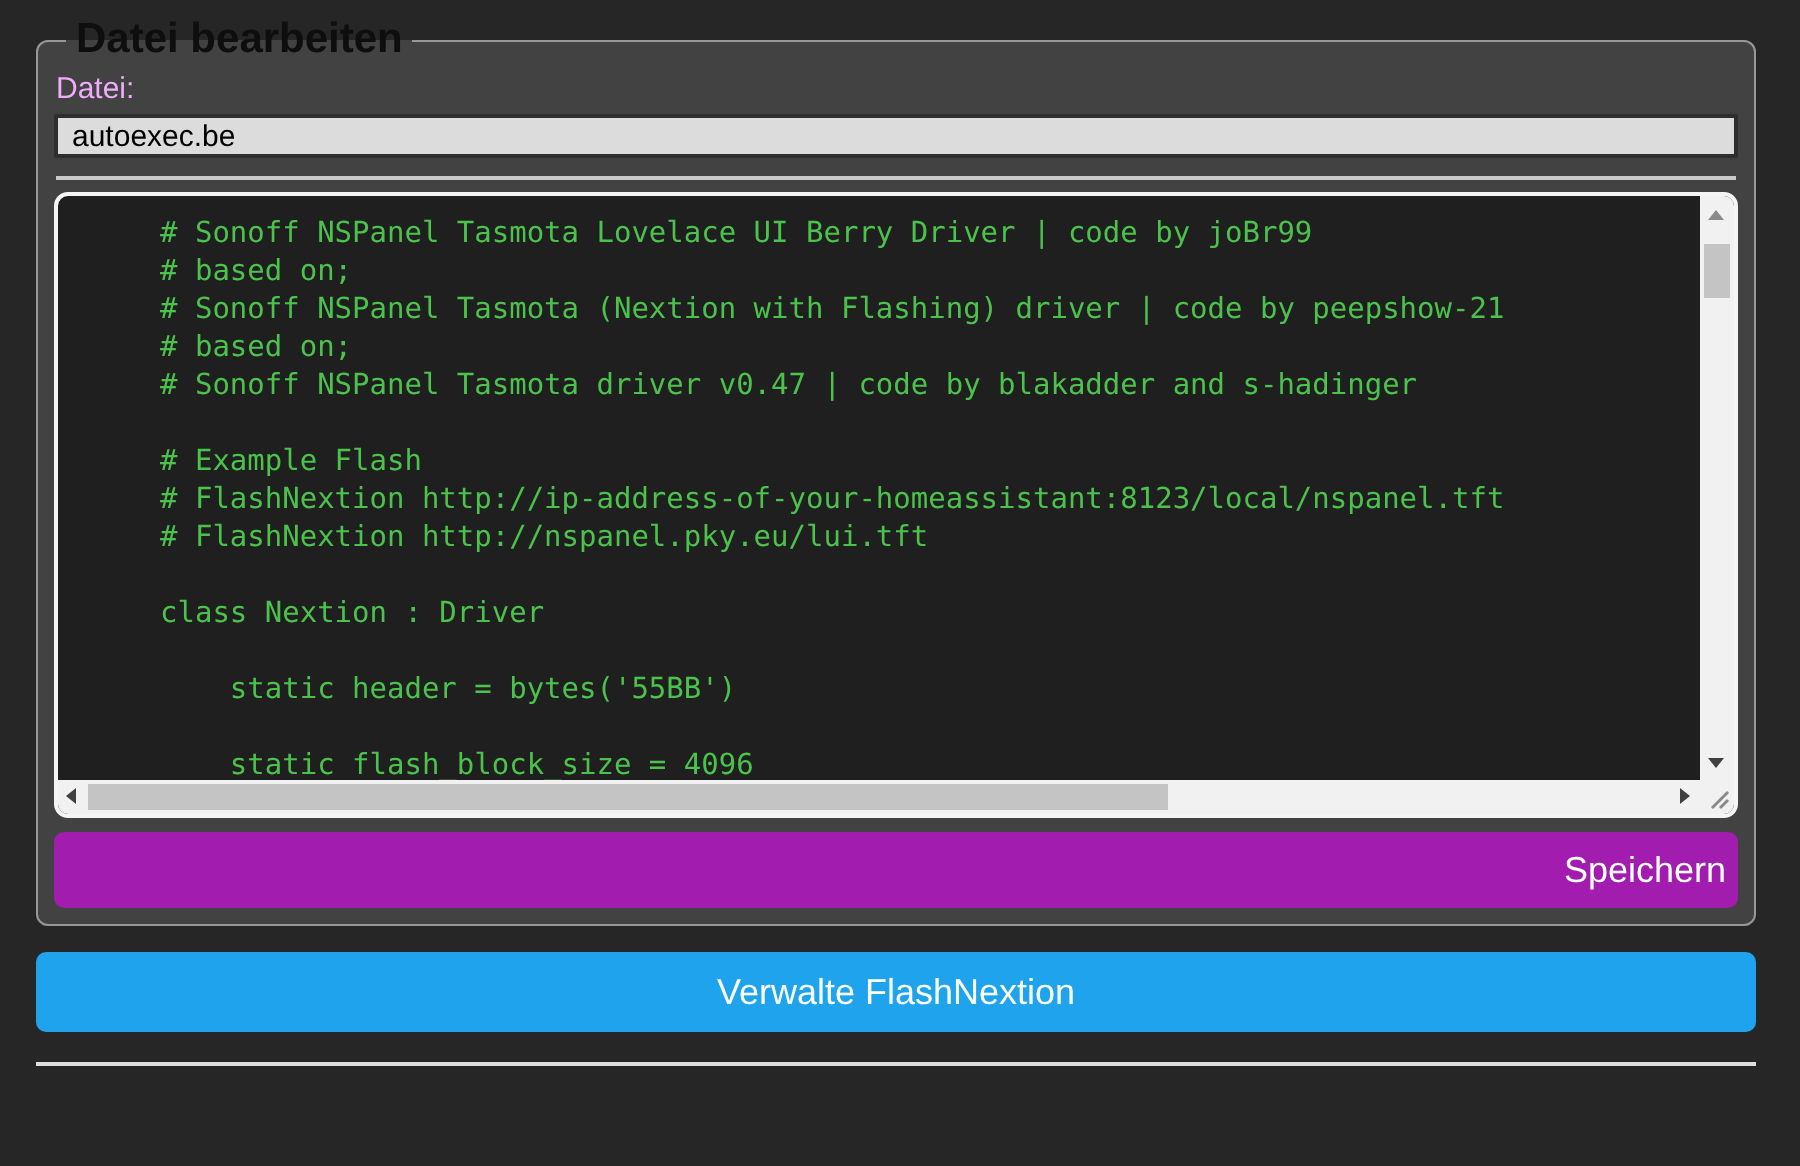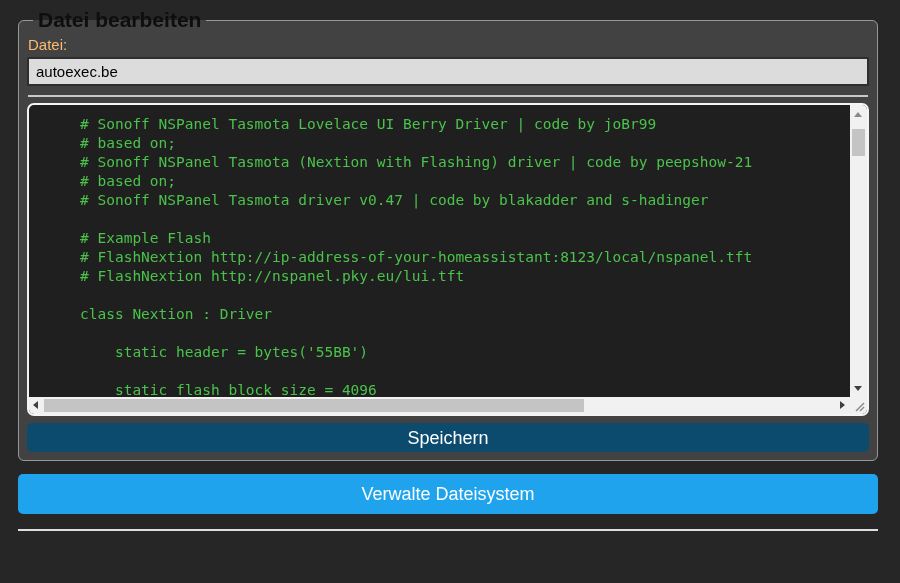--- a/index.html
+++ b/index.html
@@ -26,28 +26,28 @@
   fieldset.editbox legend {
     font-weight: bold;
     font-size: 21px;
     color: #0e0e0e;
     padding: 0 5px;
     margin-left: 6px;
   }
   .file-label {
     display: block;
     font-size: 15px;
-    color: #fdba74;
+    color: #f0abfc;
     margin: 2px 0 4px 1px;
   }
   .filename-input {
     display: block;
     box-sizing: border-box;
     width: 100%;
-    height: 29px;
+    height: 22px;
     background: #dcdcdc;
     color: #000;
     border: 2px solid #2e2e2e;
     border-radius: 1px;
     font-family: "Liberation Sans", sans-serif;
     font-size: 15px;
     padding: 1px 7px;
     outline: none;
   }
   hr.input-divider {
@@ -135,23 +135,24 @@
     width: 100%;
     border: none;
     border-radius: 5px;
     color: #fbffff;
     font-family: "Liberation Sans", sans-serif;
     font-size: 18px;
     cursor: pointer;
     line-height: 1;
   }
   .btn-save {
-    height: 29px;
+    height: 38px;
     margin-top: 7px;
-    background: #0c4a6e;
+    background: #a21caf;
+    text-align: right;
   }
   .btn-manage {
     height: 40px;
     margin-top: 13px;
     background: #1fa3ec;
   }
   .footer {
     margin-top: 15px;
     text-align: right;
     font-size: 12px;
@@ -211,19 +212,19 @@
         <svg width="17" height="17" viewBox="0 0 17 17">
           <line x1="6" y1="14" x2="14" y2="6" stroke="#8a8a8a" stroke-width="1.5"></line>
           <line x1="10" y1="14" x2="14" y2="10" stroke="#8a8a8a" stroke-width="1.5"></line>
         </svg>
       </div>
     </div>
 
     <button class="btn btn-save">Speichern</button>
   </fieldset>
 
-  <button class="btn btn-manage">Verwalte Dateisystem</button>
+  <button class="btn btn-manage">Verwalte FlashNextion</button>
 
   <div class="footer">
     <hr>
   </div>
 
 </div>
 
 </body></html>

